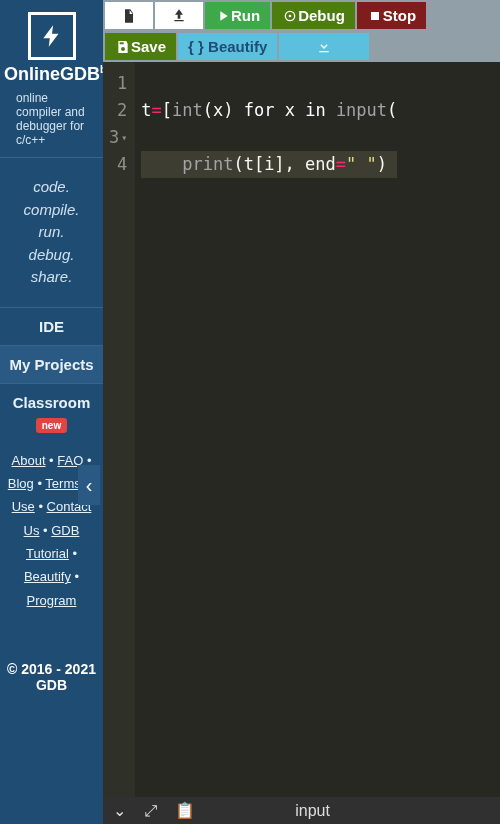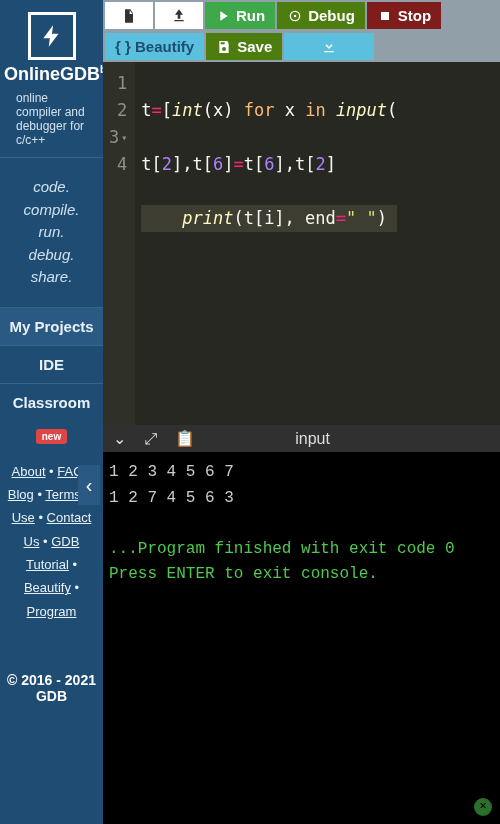--- a/index.html
+++ b/index.html
@@ -62,21 +62,21 @@
   cursor: pointer;
 }
 .nav-item.active { background: #2a5a84; }
 .new-badge {
   display: inline-block;
   background: #e04545;
   color: #fff;
   font-size: 10px;
   padding: 2px 6px;
   border-radius: 3px;
-  margin-top: 18px;
+  margin-top: 7px;
 }
 .footer-links {
   text-align: center;
   font-size: 13px;
   padding: 6px 2px;
   line-height: 1.8;
   color: #e8f0f7;
 }
 .footer-links a { color: #e8f0f7; text-decoration: underline; cursor: pointer; margin-top: 16px; }
 .copyright {
@@ -116,21 +116,20 @@
 }
 .tbtn {
   display: flex;
   align-items: center;
   justify-content: center;
   padding: 5px 10px;
   font-size: 15px;
   font-weight: bold;
   color: #fff;
   cursor: pointer;
-  gap: 5px;
   border: none;
 }
 .tbtn.white { background: #fff; color: #333; width: 48px; }
 .tbtn.green { background: #3fa84a; }
 .tbtn.blue { background: #4d7c0f; }
 .tbtn.red { background: #7f1d1d; }
 .tbtn.cyan { background: #5bc0de; }
 .beautify-label { color: #1e4c73; }
 .icon { width: 16px; height: 16px; display: inline-block; }
 .editor {
@@ -152,22 +151,22 @@
 .gutter .ln { line-height: 27px; display:flex; align-items:center; justify-content:flex-end; gap:2px;}
 .fold { font-size: 10px; color: #8f908a; }
 .code {
   padding: 8px 6px;
   line-height: 27px;
   white-space: pre;
   overflow: hidden;
 }
 .tok-text { color: #f8f8f2; }
 .tok-punct { color: #f8f8f2; }
-.tok-func { color: #fef9c3; font-style: italic; }
-.tok-kw { color: #fdba74; }
+.tok-func { color: #a3a3a3; }
+.tok-kw { color: #ffffff; }
 .tok-num { color: #ae81ff; }
 .tok-str { color: #e6db74; }
 .tok-op { color: #f92672; }
 .cursor-line { background: #3e3d32; display: inline-block; width: 100%; }
 .io-bar {
   background: #303030;
   display: flex;
   align-items: center;
   padding: 4px 10px;
   gap: 18px;
@@ -211,22 +210,22 @@
     <svg viewBox="0 0 24 24">
         <path d="M13 2L4 14h6l-1 8 9-12h-6z"></path>
       </svg>
   </div>
   <div class="brand">
     <span>OnlineGDB</span><span class="beta">beta</span>
   </div>
   <div class="tagline">online compiler and debugger for c/c++</div>
   <div class="divider"></div>
   <div class="slogan">code. compile. run. debug. share.</div>
+  <div class="nav-item">IDE</div>
   <div class="nav-item active">My Projects</div>
-  <div class="nav-item">IDE</div>
   <div class="nav-item">
     <span>Classroom</span><br>
     <span class="new-badge">new</span>
   </div>
   <div class="footer-links">
     <a>About</a> • <a>FAQ</a> • <a>Blog</a> • <a>Terms of Use</a> • <a>Contact Us</a> • <a>GDB Tutorial</a> • <a>Beautify</a> • <a>Program</a>
   </div>
   <div class="copyright">© 2016 - 2021 GDB</div>
 </div>
 
@@ -258,62 +257,53 @@
       <span>Debug</span>
     </button>
     <button class="tbtn red">
       <svg class="icon" viewBox="0 0 24 24" fill="#fff">
           <rect x="6" y="6" width="12" height="12"></rect>
         </svg>
       <span>Stop</span>
     </button>
   </div>
   <div class="toolbar-row">
+    <button class="tbtn blue">
+      <svg class="icon" viewBox="0 0 24 24" fill="#fff">
+          <path d="M17 3H5v18h14V7l-2-4zM12 18a3 3 0 110-6 3 3 0 010 6zM13 8H7V5h6v3z"></path>
+        </svg>
+      <span>Save</span>
+    </button>
     <button class="tbtn cyan">
       <span class="beautify-label">{ } Beautify</span>
-    </button>
-    <button class="tbtn blue">
-      <svg class="icon" viewBox="0 0 24 24" fill="#fff">
-          <path d="M17 3H5v18h14V7l-2-4zM12 18a3 3 0 110-6 3 3 0 010 6zM13 8H7V5h6v3z"></path>
-        </svg>
-      <span>Save</span>
     </button>
     <button class="tbtn cyan" style="width:90px">
       <svg class="icon" viewBox="0 0 24 24" fill="#fff">
           <path d="M19 18H5v2h14v-2zM12 2v10l4-4 1.4 1.4L12 15 6.6 9.4 8 8l4 4V2z"></path>
         </svg>
     </button>
   </div>
 
   <div class="editor">
     <div class="gutter">
       <div class="ln">1</div>
       <div class="ln">2</div>
       <div class="ln">
           <span>3</span>
           <span class="fold">▾</span>
         </div>
       <div class="ln">4</div>
     </div>
     <div class="code">
 <div><span class="tok-text">t</span><span class="tok-op">=</span><span class="tok-punct">[</span><span class="tok-func">int</span><span class="tok-text">(x) </span><span class="tok-kw">for</span><span class="tok-text"> x </span><span class="tok-kw">in</span><span class="tok-text"> </span><span class="tok-func">input</span><span class="tok-punct">(</span></div>
-<div><span class="tok-text">t[</span><span class="tok-num">2</span><span class="tok-text">],t[</span><span class="tok-num">6</span><span class="tok-text">]</span><span class="tok-op">=</span><span class="tok-text">t[</span><span class="tok-num">6</span><span class="tok-text">],t[</span><span class="tok-num">2</span><span class="tok-text">]</span></div>
 <div class="cursor-line"><span class="tok-text">    </span><span class="tok-func">print</span><span class="tok-text">(t[i], end</span><span class="tok-op">=</span><span class="tok-str">" "</span><span class="tok-punct">)</span></div>
     </div>
   </div>
 
   <div class="io-bar">
     <span class="io-icon">⌄</span>
     <span class="io-icon">⤢</span>
     <span class="io-icon">📋</span>
     <span class="spacer">input</span>
     <span style="width:60px"></span>
   </div>
 
-  <div class="console">
-    <div>1  2  3  4  5  6  7</div>
-    <div>1  2  7  4  5  6  3</div>
-    <br>
-    <div class="out-green">...Program finished with exit code 0</div>
-    <div class="out-green">Press ENTER to exit console.</div>
-    <div class="close-dot">✕</div>
-  </div>
 </div>
 
 </body></html>

